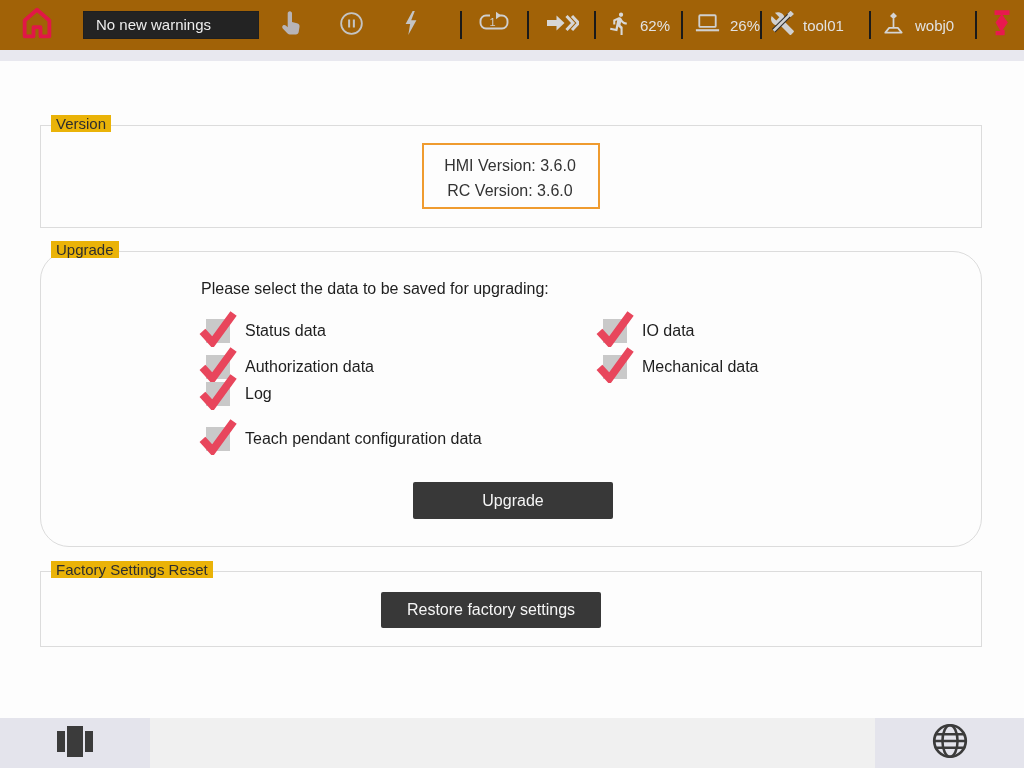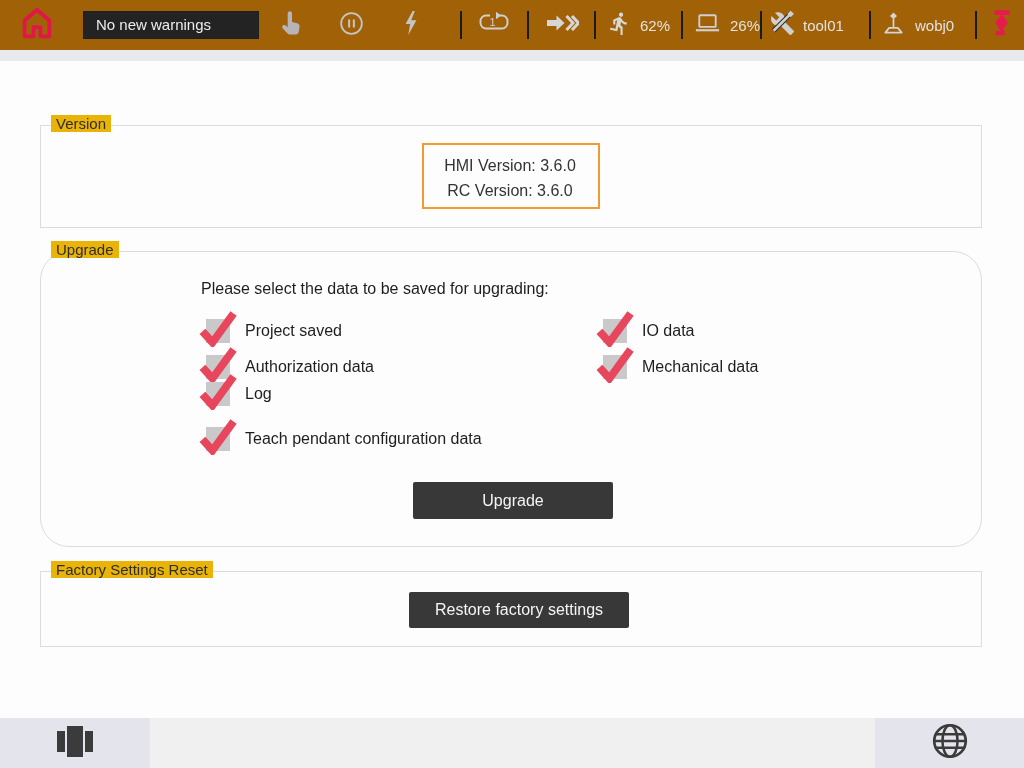--- a/index.html
+++ b/index.html
@@ -35,21 +35,21 @@
   .cbx { position:relative; width:24px; height:24px; background:#c9c9c9; flex:0 0 24px; cursor:pointer; }
   .cbx svg { position:absolute; left:-8px; top:-10px; }
   .cbx-label { font-size:16px; color:#1e1e1e; white-space:nowrap; }
   .col-l { left:165px; } .col-r { left:562px; }
   .r1 { top:61px; } .r2 { top:97px; } .r3 { top:124px; } .r4 { top:169px; }
 
   .dark-btn { position:absolute; background:#383838; color:#f5f5f5; border:none;
               font-size:16px; font-family:"Liberation Sans", sans-serif;
               border-radius:2px; cursor:pointer; }
   #upgrade-btn { left:372px; top:230px; width:200px; height:37px; }
-  #restore-btn { left:368px; top:20px; width:220px; height:36px; }
+  #restore-btn { left:340px; top:20px; width:220px; height:36px; }
 
   
   .bottombar { position:absolute; left:0; top:718px; width:1024px; height:50px; background:#f0f0f0; }
   .bb-seg-left  { position:absolute; left:0; top:0; width:150px; height:50px; background:#e4e4ec; }
   .bb-seg-right { position:absolute; left:875px; top:0; width:149px; height:50px; background:#e4e4ec; }
   .bb-btn { position:absolute; top:4px; width:42px; height:42px; display:flex;
             align-items:center; justify-content:center; cursor:pointer; }
   #carousel-btn { left:54px; } #globe-btn { left:54px; }
 </style>
 </head>
@@ -193,21 +193,21 @@
     <span class="panel-legend">Upgrade</span>
 
     <div class="prompt">Please select the data to be saved for upgrading:</div>
 
     <div class="cbx-row col-l r1">
       <span class="cbx">
         <svg width="40" height="38" viewBox="0 0 36 32">
           <path d="M4 19 L13 29 L32 3" fill="none" stroke="#e8465c" stroke-width="7"></path>
         </svg>
       </span>
-      <span class="cbx-label">Project saved</span>
+      <span class="cbx-label">Status data</span>
     </div>
     <div class="cbx-row col-l r2">
       <span class="cbx">
         <svg width="40" height="38" viewBox="0 0 36 32">
           <path d="M4 19 L13 29 L32 3" fill="none" stroke="#e8465c" stroke-width="7"></path>
         </svg>
       </span>
       <span class="cbx-label">Authorization data</span>
     </div>
     <div class="cbx-row col-l r3">

